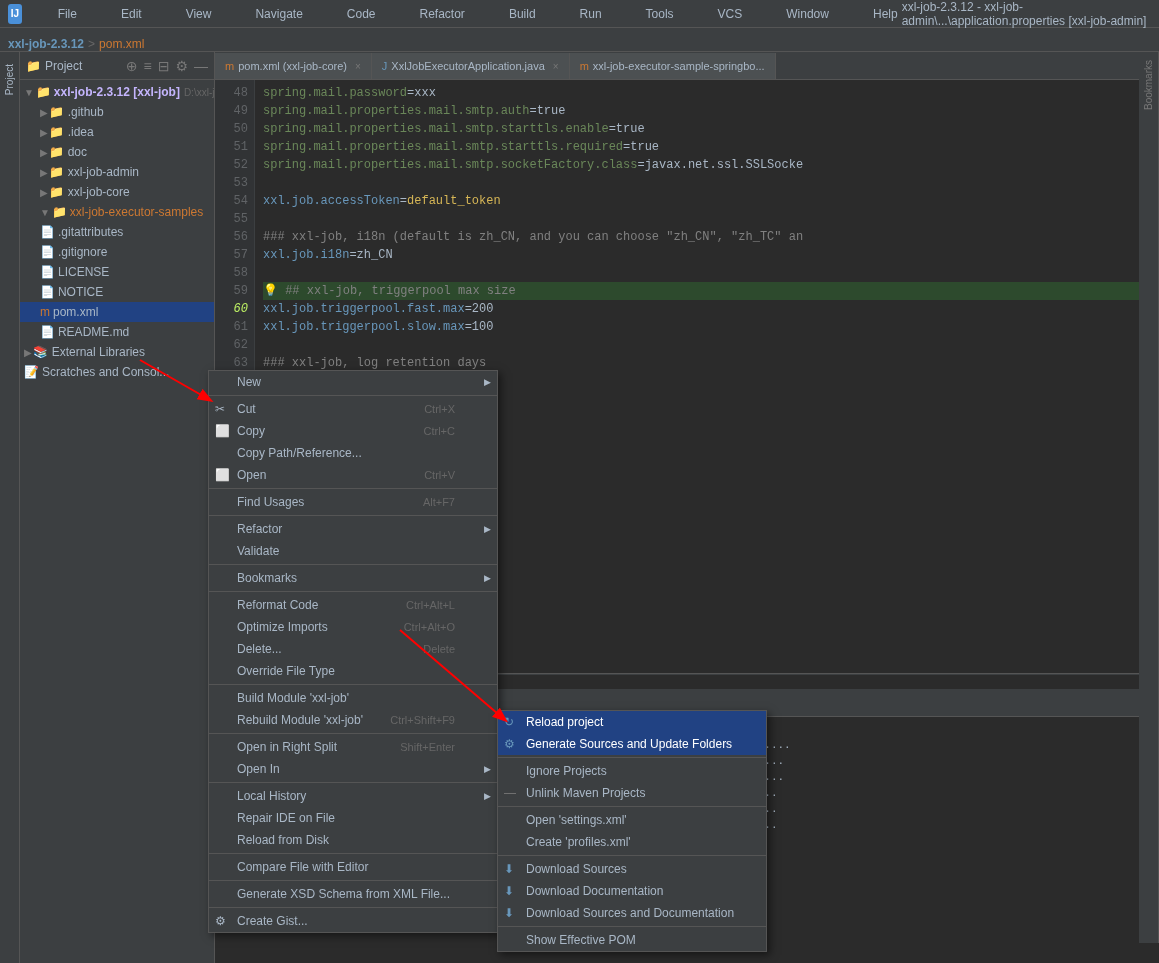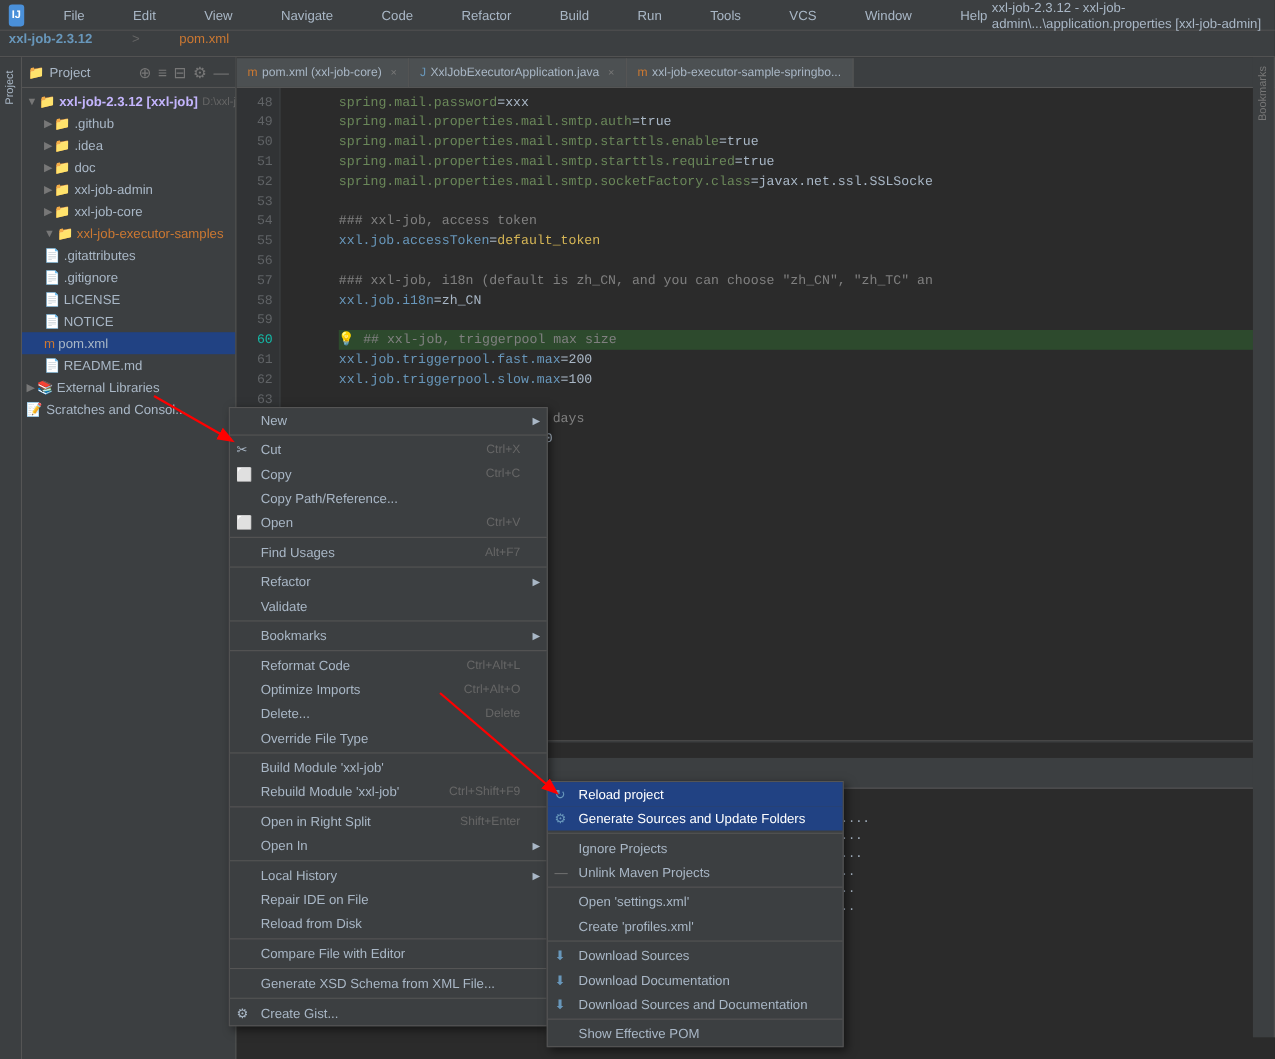--- a/index.html
+++ b/index.html
@@ -48,26 +48,25 @@
       margin-right: auto;
       color: #a9b7c6;
       font-size: 12px;
     }
 
     
     .breadcrumb-bar {
       background: #3c3f41;
       height: 24px;
       display: flex;
-      align-items: flex-start;
+      align-items: flex-end;
       padding: 0 8px;
       border-bottom: 1px solid #555;
       font-size: 12px;
       color: #a9b7c6;
-      gap: 32px;
     }
     .breadcrumb-bar .project-name { color: #6897bb; font-weight: bold; }
     .breadcrumb-bar .separator { margin: 0 4px; color: #666; }
 
     
     .main-layout {
       display: flex;
       height: calc(963px - 52px);
     }
 
@@ -154,21 +153,20 @@
       cursor: pointer;
       gap: 4px;
       white-space: nowrap;
     }
     .editor-tab .tab-close { color: #777; font-size: 10px; margin-left: 4px; }
 
     .editor-content {
       flex: 1;
       overflow: hidden;
       display: flex;
-      gap: 45px;
     }
     .line-numbers {
       width: 40px;
       background: #313335;
       text-align: right;
       padding: 4px 6px 4px 0;
       color: #606366;
       font-family: 'Courier New', monospace;
       font-size: 12px;
       line-height: 18px;
@@ -255,21 +253,21 @@
     }
     .menu-item.has-submenu::after {
       content: '▶';
       position: absolute;
       right: 6px;
       font-size: 9px;
       color: #a9b7c6;
     }
     .menu-item .shortcut {
       margin-left: auto;
-      margin-right: 16px;
+      margin-right: 34px;
       color: #666;
       font-size: 11px;
     }
     .menu-icon {
       position: absolute;
       left: 6px;
       font-size: 12px;
     }
     .menu-separator {
       height: 1px;
@@ -476,36 +474,35 @@
             <div>50</div>
             <div>51</div>
             <div>52</div>
           <div>53</div>
             <div>54</div>
             <div>55</div>
             <div>56</div>
             <div>57</div>
           <div>58</div>
             <div>59</div>
-            <div style="color:#14b8a6;">60</div>
+            <div style="color:#bef264;font-style:italic;">60</div>
           <div>61</div>
             <div>62</div>
             <div>63</div>
             <div>64</div>
             <div>65</div>
             <div>66</div>
         </div>
         <div class="code-area">
           <div class="code-line"><span class="code-key">spring.mail.password</span>=xxx</div>
           <div class="code-line"><span class="code-key">spring.mail.properties.mail.smtp.auth</span>=true</div>
           <div class="code-line"><span class="code-key">spring.mail.properties.mail.smtp.starttls.enable</span>=true</div>
           <div class="code-line"><span class="code-key">spring.mail.properties.mail.smtp.starttls.required</span>=true</div>
           <div class="code-line"><span class="code-key">spring.mail.properties.mail.smtp.socketFactory.class</span>=javax.net.ssl.SSLSocke</div>
           <div class="code-line">&nbsp;</div>
-          <div class="code-line"><span class="code-comment">### xxl-job, access token</span></div>
           <div class="code-line"><span class="code-highlight">xxl.job.accessToken</span>=<span class="code-yellow">default_token</span></div>
           <div class="code-line">&nbsp;</div>
           <div class="code-line"><span class="code-comment">### xxl-job, i18n (default is zh_CN, and you can choose "zh_CN", "zh_TC" an</span></div>
           <div class="code-line"><span class="code-highlight">xxl.job.i18n</span>=zh_CN</div>
           <div class="code-line">&nbsp;</div>
           <div class="code-line" style="background:#2d4a2d;display:block;"><span class="code-comment" style="color:#d6b656;">💡</span><span class="code-comment"> ## xxl-job, triggerpool max size</span></div>
           <div class="code-line"><span class="code-highlight">xxl.job.triggerpool.fast.max</span>=200</div>
           <div class="code-line"><span class="code-highlight">xxl.job.triggerpool.slow.max</span>=100</div>
           <div class="code-line">&nbsp;</div>
           <div class="code-line"><span class="code-comment">### xxl-job, log retention days</span></div>

